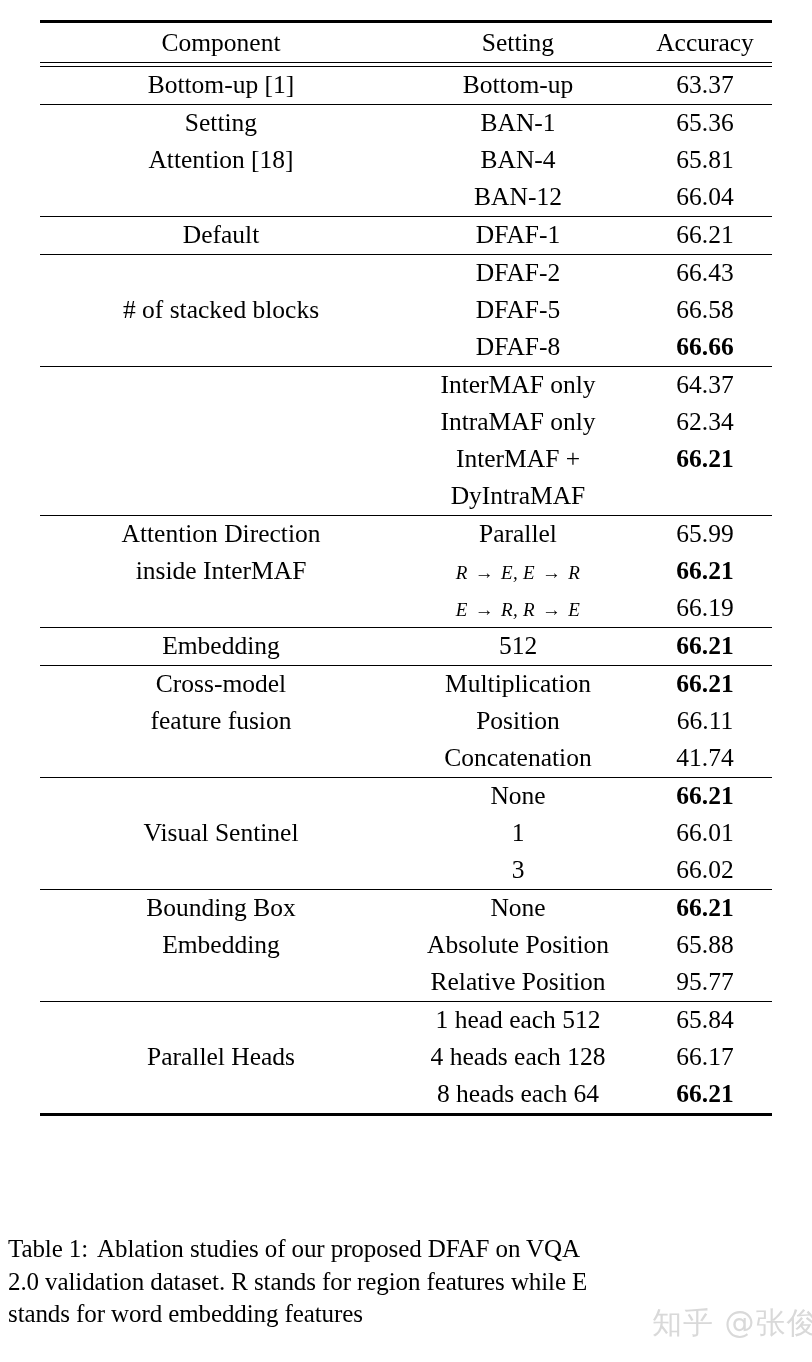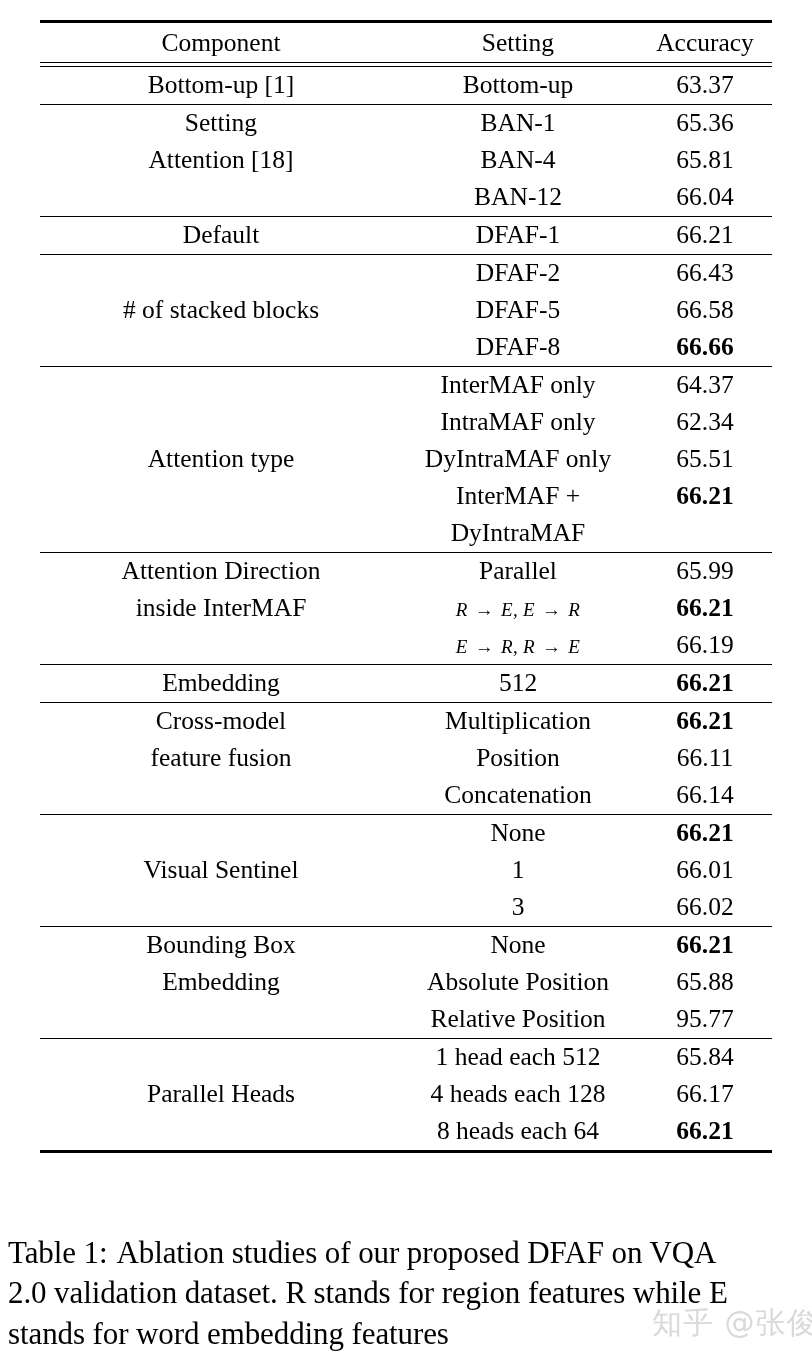--- a/index.html
+++ b/index.html
@@ -88,21 +88,21 @@
 
   .rowline { height: 37px; }
   .rowline-tall { height: 39px; }
 
   
   #caption {
     position: absolute;
     left: 8px;
     top: 1233px;
     width: 800px;
-    font-size: 31px;
+    font-size: 25px;
     line-height: 1.30;
     text-align: left;
     letter-spacing: -0.1px;
   }
   #caption .capline { white-space: nowrap; }
   #caption .sp2 { display: inline-block; width: 9px; }
 
   
   #watermark {
     position: absolute;
@@ -206,25 +206,20 @@
           <td class="cell col-component"></td>
           <td class="cell col-setting">InterMAF only</td>
           <td class="cell col-accuracy">64.37</td>
         </tr>
         <tr class="rowline">
           <td class="cell col-component"></td>
           <td class="cell col-setting">IntraMAF only</td>
           <td class="cell col-accuracy">62.34</td>
         </tr>
         <tr class="rowline">
-          <td class="cell col-component">Attention type</td>
-          <td class="cell col-setting">DyIntraMAF only</td>
-          <td class="cell col-accuracy">65.51</td>
-        </tr>
-        <tr class="rowline">
           <td class="cell col-component"></td>
           <td class="cell col-setting">InterMAF +</td>
           <td class="cell col-accuracy bold">66.21</td>
         </tr>
         <tr class="rowline">
           <td class="cell col-component"></td>
           <td class="cell col-setting">DyIntraMAF</td>
           <td class="cell col-accuracy"></td>
         </tr>
         <tr>
@@ -268,21 +263,21 @@
           <td class="cell col-accuracy bold">66.21</td>
         </tr>
         <tr class="rowline">
           <td class="cell col-component">feature fusion</td>
           <td class="cell col-setting">Position</td>
           <td class="cell col-accuracy">66.11</td>
         </tr>
         <tr class="rowline">
           <td class="cell col-component"></td>
           <td class="cell col-setting">Concatenation</td>
-          <td class="cell col-accuracy">66.14</td>
+          <td class="cell col-accuracy">41.74</td>
         </tr>
         <tr>
           <td colspan="3">
             <div class="rule-thin"></div>
           </td>
         </tr>
         <tr class="rowline">
           <td class="cell col-component"></td>
           <td class="cell col-setting">None</td>
           <td class="cell col-accuracy bold">66.21</td>

